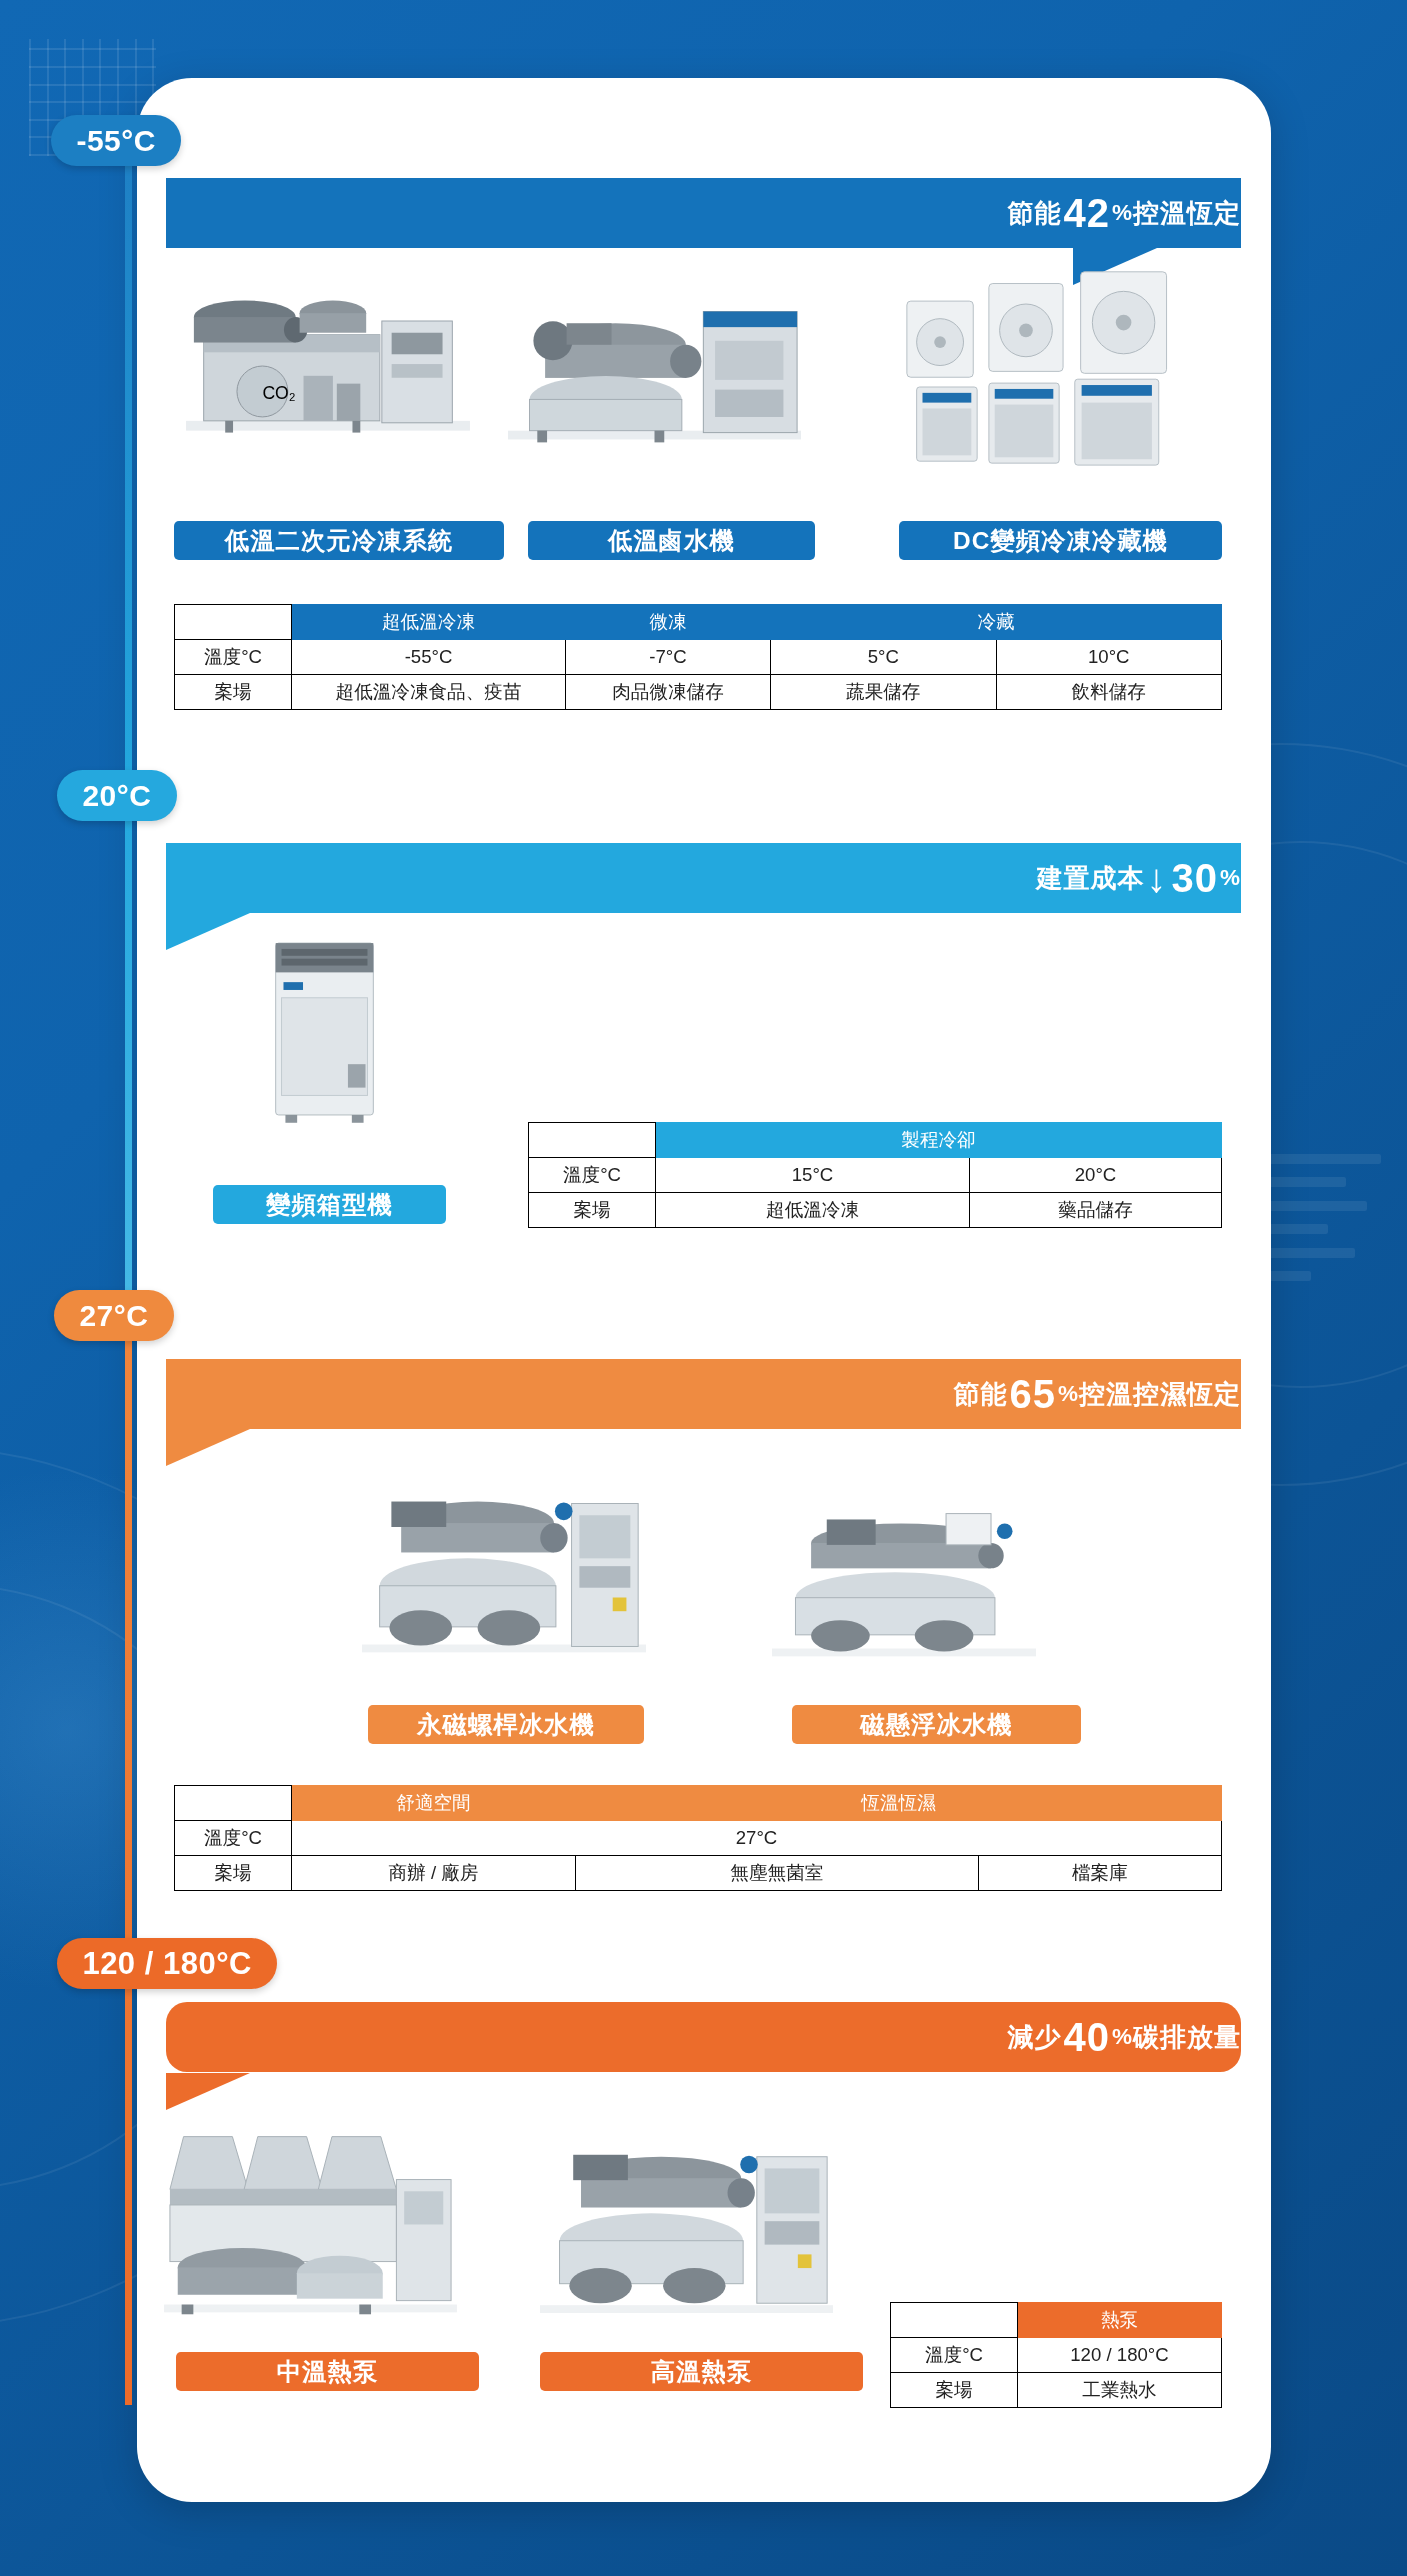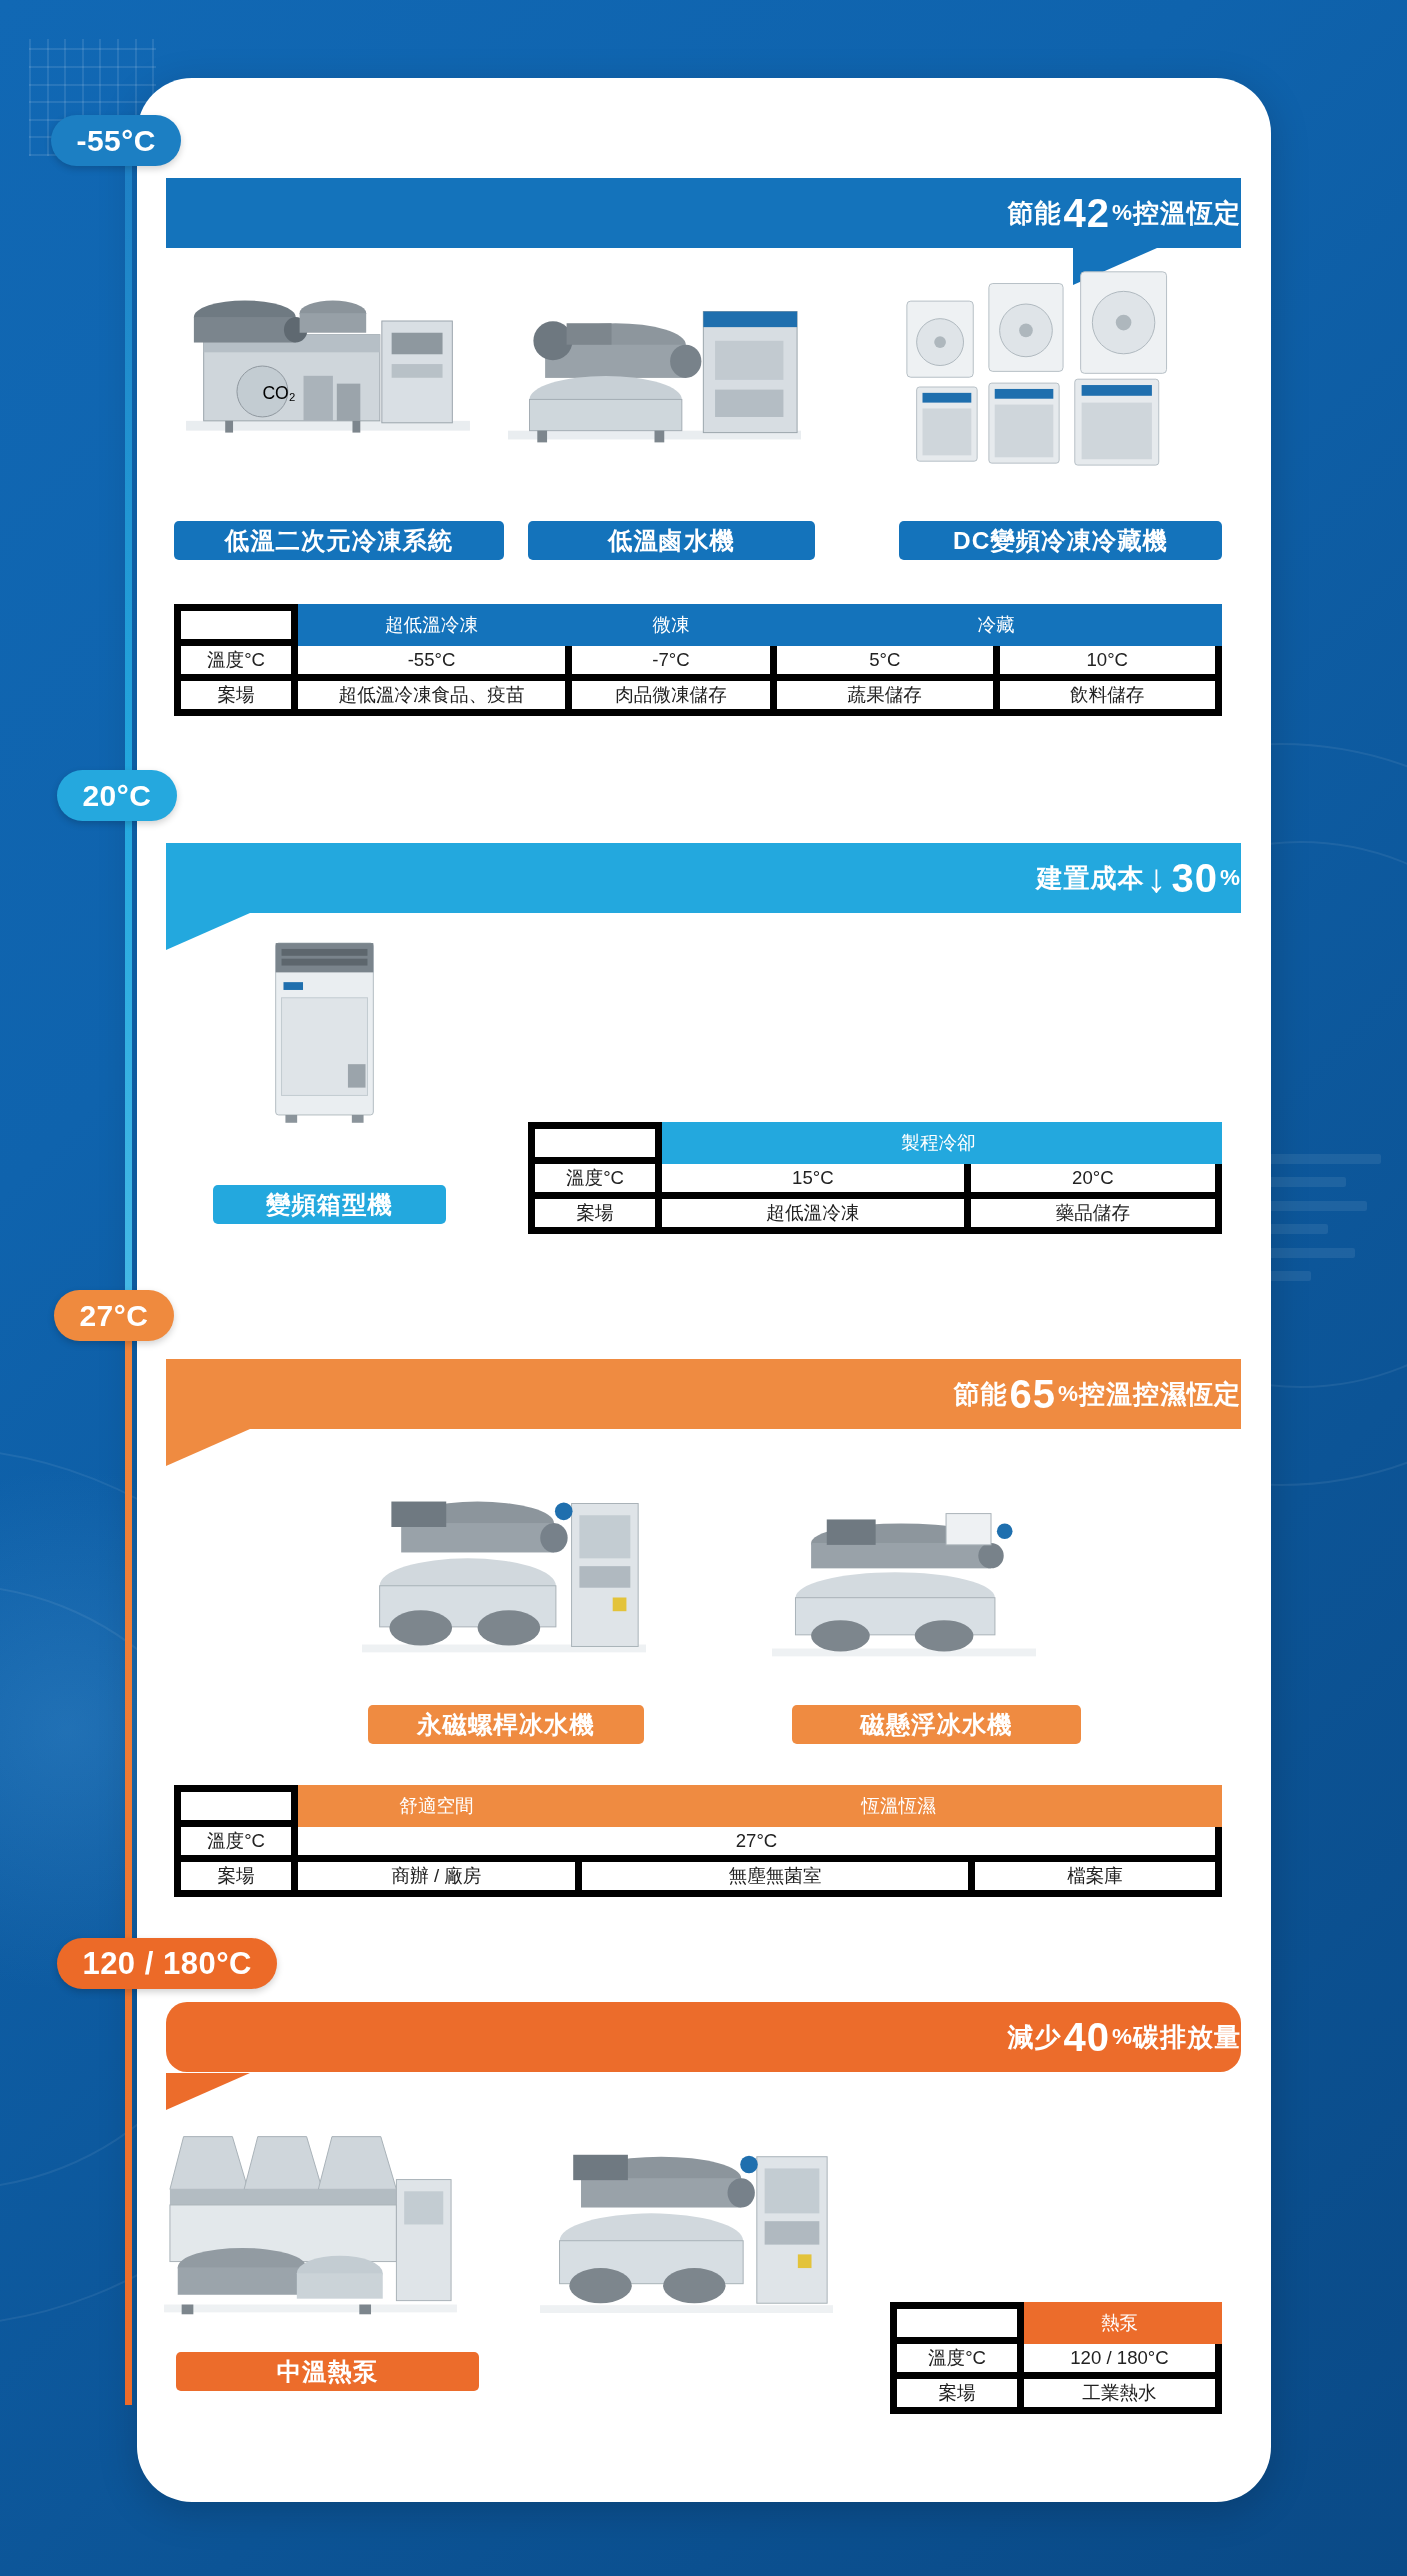--- a/index.html
+++ b/index.html
@@ -131,21 +131,21 @@
 
   
   table.spec {
     position: absolute;
     border-collapse: collapse;
     font-size: 18.6px;
     color: #222;
     background: #ffffff;
   }
   table.spec td, table.spec th {
-    border: 7px solid #000000;
+    border: 1px solid #000000;
     text-align: center;
     font-weight: normal;
     padding: 0;
     height: 35px;
   }
   table.spec th.hdr {
     color: #ffffff;
     font-size: 18.6px;
     font-weight: normal;
   }
@@ -439,20 +439,21 @@
       <ellipse cx="114" cy="112" rx="94" ry="28" fill="#d1d8dd"></ellipse>
       <rect x="20" y="112" width="188" height="44" fill="#d7dee3" stroke="#a8b1b7"></rect>
       <ellipse cx="62" cy="158" rx="32" ry="18" fill="#7d868d"></ellipse>
       <ellipse cx="158" cy="158" rx="32" ry="18" fill="#7d868d"></ellipse>
       <rect x="34" y="24" width="56" height="26" fill="#6f7981"></rect>
       <circle cx="214" cy="34" r="9" fill="#1f6fae"></circle>
     </svg>
   </div>
 
   <div class="plate or-dk" style="left:176px; top:2352px; width:303px;">中溫熱泵</div>
+  <div class="plate or-dk" style="left:540px; top:2352px; width:323px;">高溫熱泵</div>
 
   <table class="spec" style="left:890px; top:2302px; width:332px;">
     <tbody>
         <tr>
       <td class="blank" style="width:127px;"></td>
       <th class="hdr or-dk">熱泵</th>
     </tr>
     <tr>
       <td class="rowlabel">溫度°C</td>
       <td>120 / 180°C</td>

